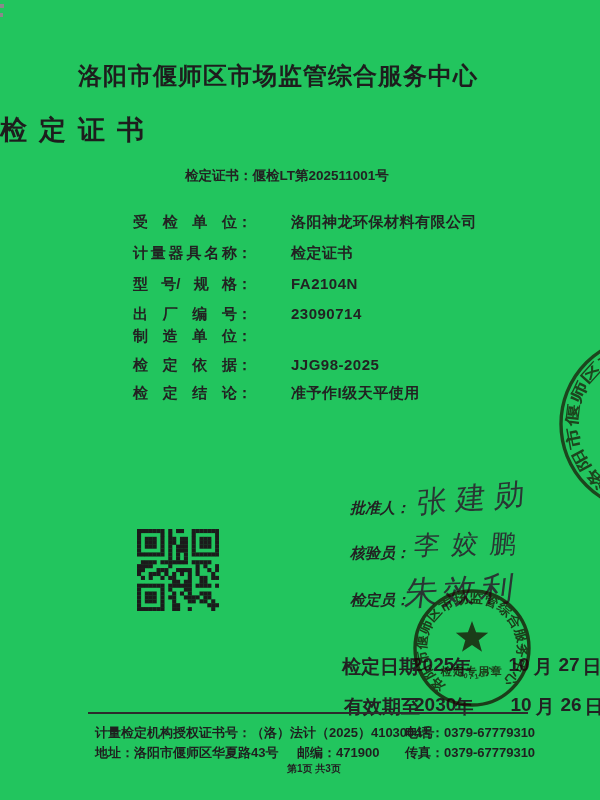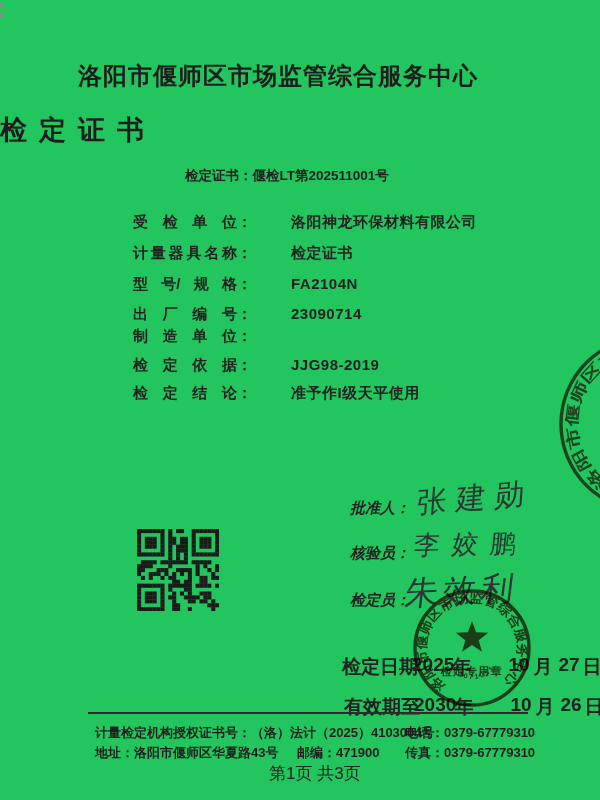--- a/index.html
+++ b/index.html
@@ -53,21 +53,21 @@
   .drow .dv span{display:inline-block;}
   .drow .y{width:38px;}
   .drow .u1{width:24px;text-align:center;}
   .drow .m{width:22px;text-align:center;margin-left:34px;}
   .drow .u2{width:26px;text-align:center;}
   .drow .d{width:26px;text-align:center;}
   .drow .u3{width:20px;text-align:center;}
   
   .sep{position:absolute;left:88px;top:712px;width:440px;height:2px;background:#2c2c2c;}
   .foot{position:absolute;font-size:13px;font-weight:700;white-space:nowrap;color:#1f1f1f;}
-  .pageinfo{position:absolute;left:269px;top:762px;font-size:17px;font-weight:400;white-space:nowrap;}
+  .pageinfo{position:absolute;left:287px;top:762px;font-size:10px;font-weight:700;white-space:nowrap;}
   
   .stamp{position:absolute;mix-blend-mode:multiply;opacity:.9;}
   .stamp-main{left:410px;top:586px;width:124px;height:124px;}
   .stamp-partial{left:553px;top:329px;width:190px;height:190px;opacity:.85;}
   .stamp svg{display:block;}
   .speck{position:absolute;background:#8a8a8a;}
   .speck1{left:0;top:4px;width:4px;height:4px;}
   .speck2{left:0;top:13px;width:3px;height:4px;}
 </style>
 </head>
@@ -136,21 +136,21 @@
       <span class="fcolon">：</span>
   </div>
   <div class="frow" style="top:356px">
     <span class="flabel jchars">
         <span>检</span>
         <span>定</span>
         <span>依</span>
         <span>据</span>
       </span>
       <span class="fcolon">：</span>
-      <span class="fvalue">JJG98-2019</span>
+      <span class="fvalue">JJG98-2025</span>
   </div>
   <div class="frow" style="top:384px">
     <span class="flabel jchars">
         <span>检</span>
         <span>定</span>
         <span>结</span>
         <span>论</span>
       </span>
       <span class="fcolon">：</span>
       <span class="fvalue">准予作I级天平使用</span>

